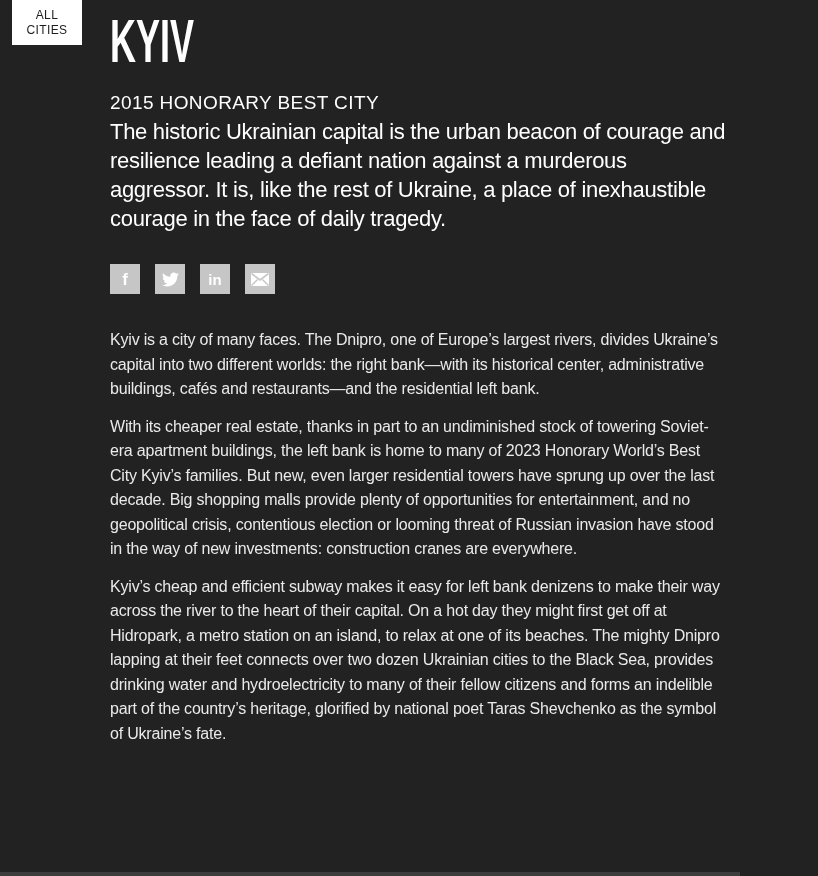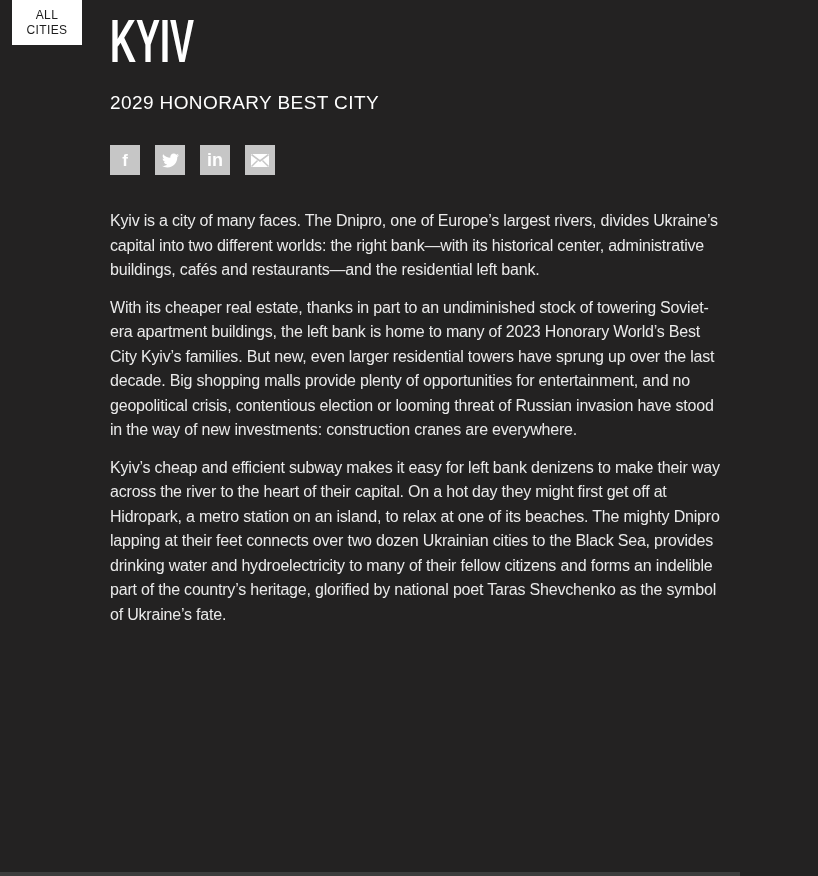--- a/index.html
+++ b/index.html
@@ -104,39 +104,40 @@
 
 <div class="page">
 
   <a class="all-cities-btn">ALL
 CITIES</a>
 
   <div class="content">
 
     <h1 class="city-title">KYIV</h1>
 
-    <div class="award">2029 HONORARY BEST CITY</div>
+    <div class="award">2015 HONORARY BEST CITY</div>
 
+    <p class="lede">The historic Ukrainian capital is the urban beacon of courage and resilience leading a defiant nation against a murderous aggressor. It is, like the rest of Ukraine, a place of inexhaustible courage in the face of daily tragedy.</p>
 
     <div class="share-row">
 
       <button class="share-btn">
         <span class="share-glyph">f</span>
       </button>
 
       <button class="share-btn">
         <span style="display:flex;">
           <svg width="17" height="17" viewBox="0 0 24 24">
             <path fill="#ffffff" d="M23.954 4.569c-.885.389-1.83.654-2.825.775 1.014-.611 1.794-1.574 2.163-2.723-.951.555-2.005.959-3.127 1.184-.896-.959-2.173-1.559-3.591-1.559-2.717 0-4.92 2.203-4.92 4.917 0 .39.045.765.127 1.124C7.691 8.094 4.066 6.13 1.64 3.161c-.427.722-.666 1.561-.666 2.475 0 1.71.87 3.213 2.188 4.096-.807-.026-1.566-.248-2.228-.616v.061c0 2.385 1.693 4.374 3.946 4.827-.413.111-.849.171-1.296.171-.314 0-.615-.03-.916-.086.631 1.953 2.445 3.377 4.604 3.417-1.68 1.319-3.809 2.105-6.102 2.105-.39 0-.779-.023-1.17-.067 2.189 1.394 4.768 2.209 7.557 2.209 9.054 0 13.999-7.496 13.999-13.986 0-.209 0-.42-.015-.63.961-.689 1.8-1.56 2.46-2.548l-.047-.02z"></path>
           </svg>
         </span>
       </button>
 
       <button class="share-btn">
-        <span class="share-glyph" style="font-size:18px;">in</span>
+        <span class="share-glyph" style="font-size:15px;">in</span>
       </button>
 
       <button class="share-btn">
         <span style="display:flex;">
           <svg width="18" height="13" viewBox="0 0 18 13">
             <rect x="0" y="0" width="18" height="13" fill="#ffffff"></rect>
             <path d="M0.5,0.5 L9,7 L17.5,0.5" fill="none" stroke="#c6c6c6" stroke-width="1.6"></path>
             <path d="M0.5,12.5 L6.6,6.4" fill="none" stroke="#c6c6c6" stroke-width="1.4"></path>
             <path d="M17.5,12.5 L11.4,6.4" fill="none" stroke="#c6c6c6" stroke-width="1.4"></path>
           </svg>

